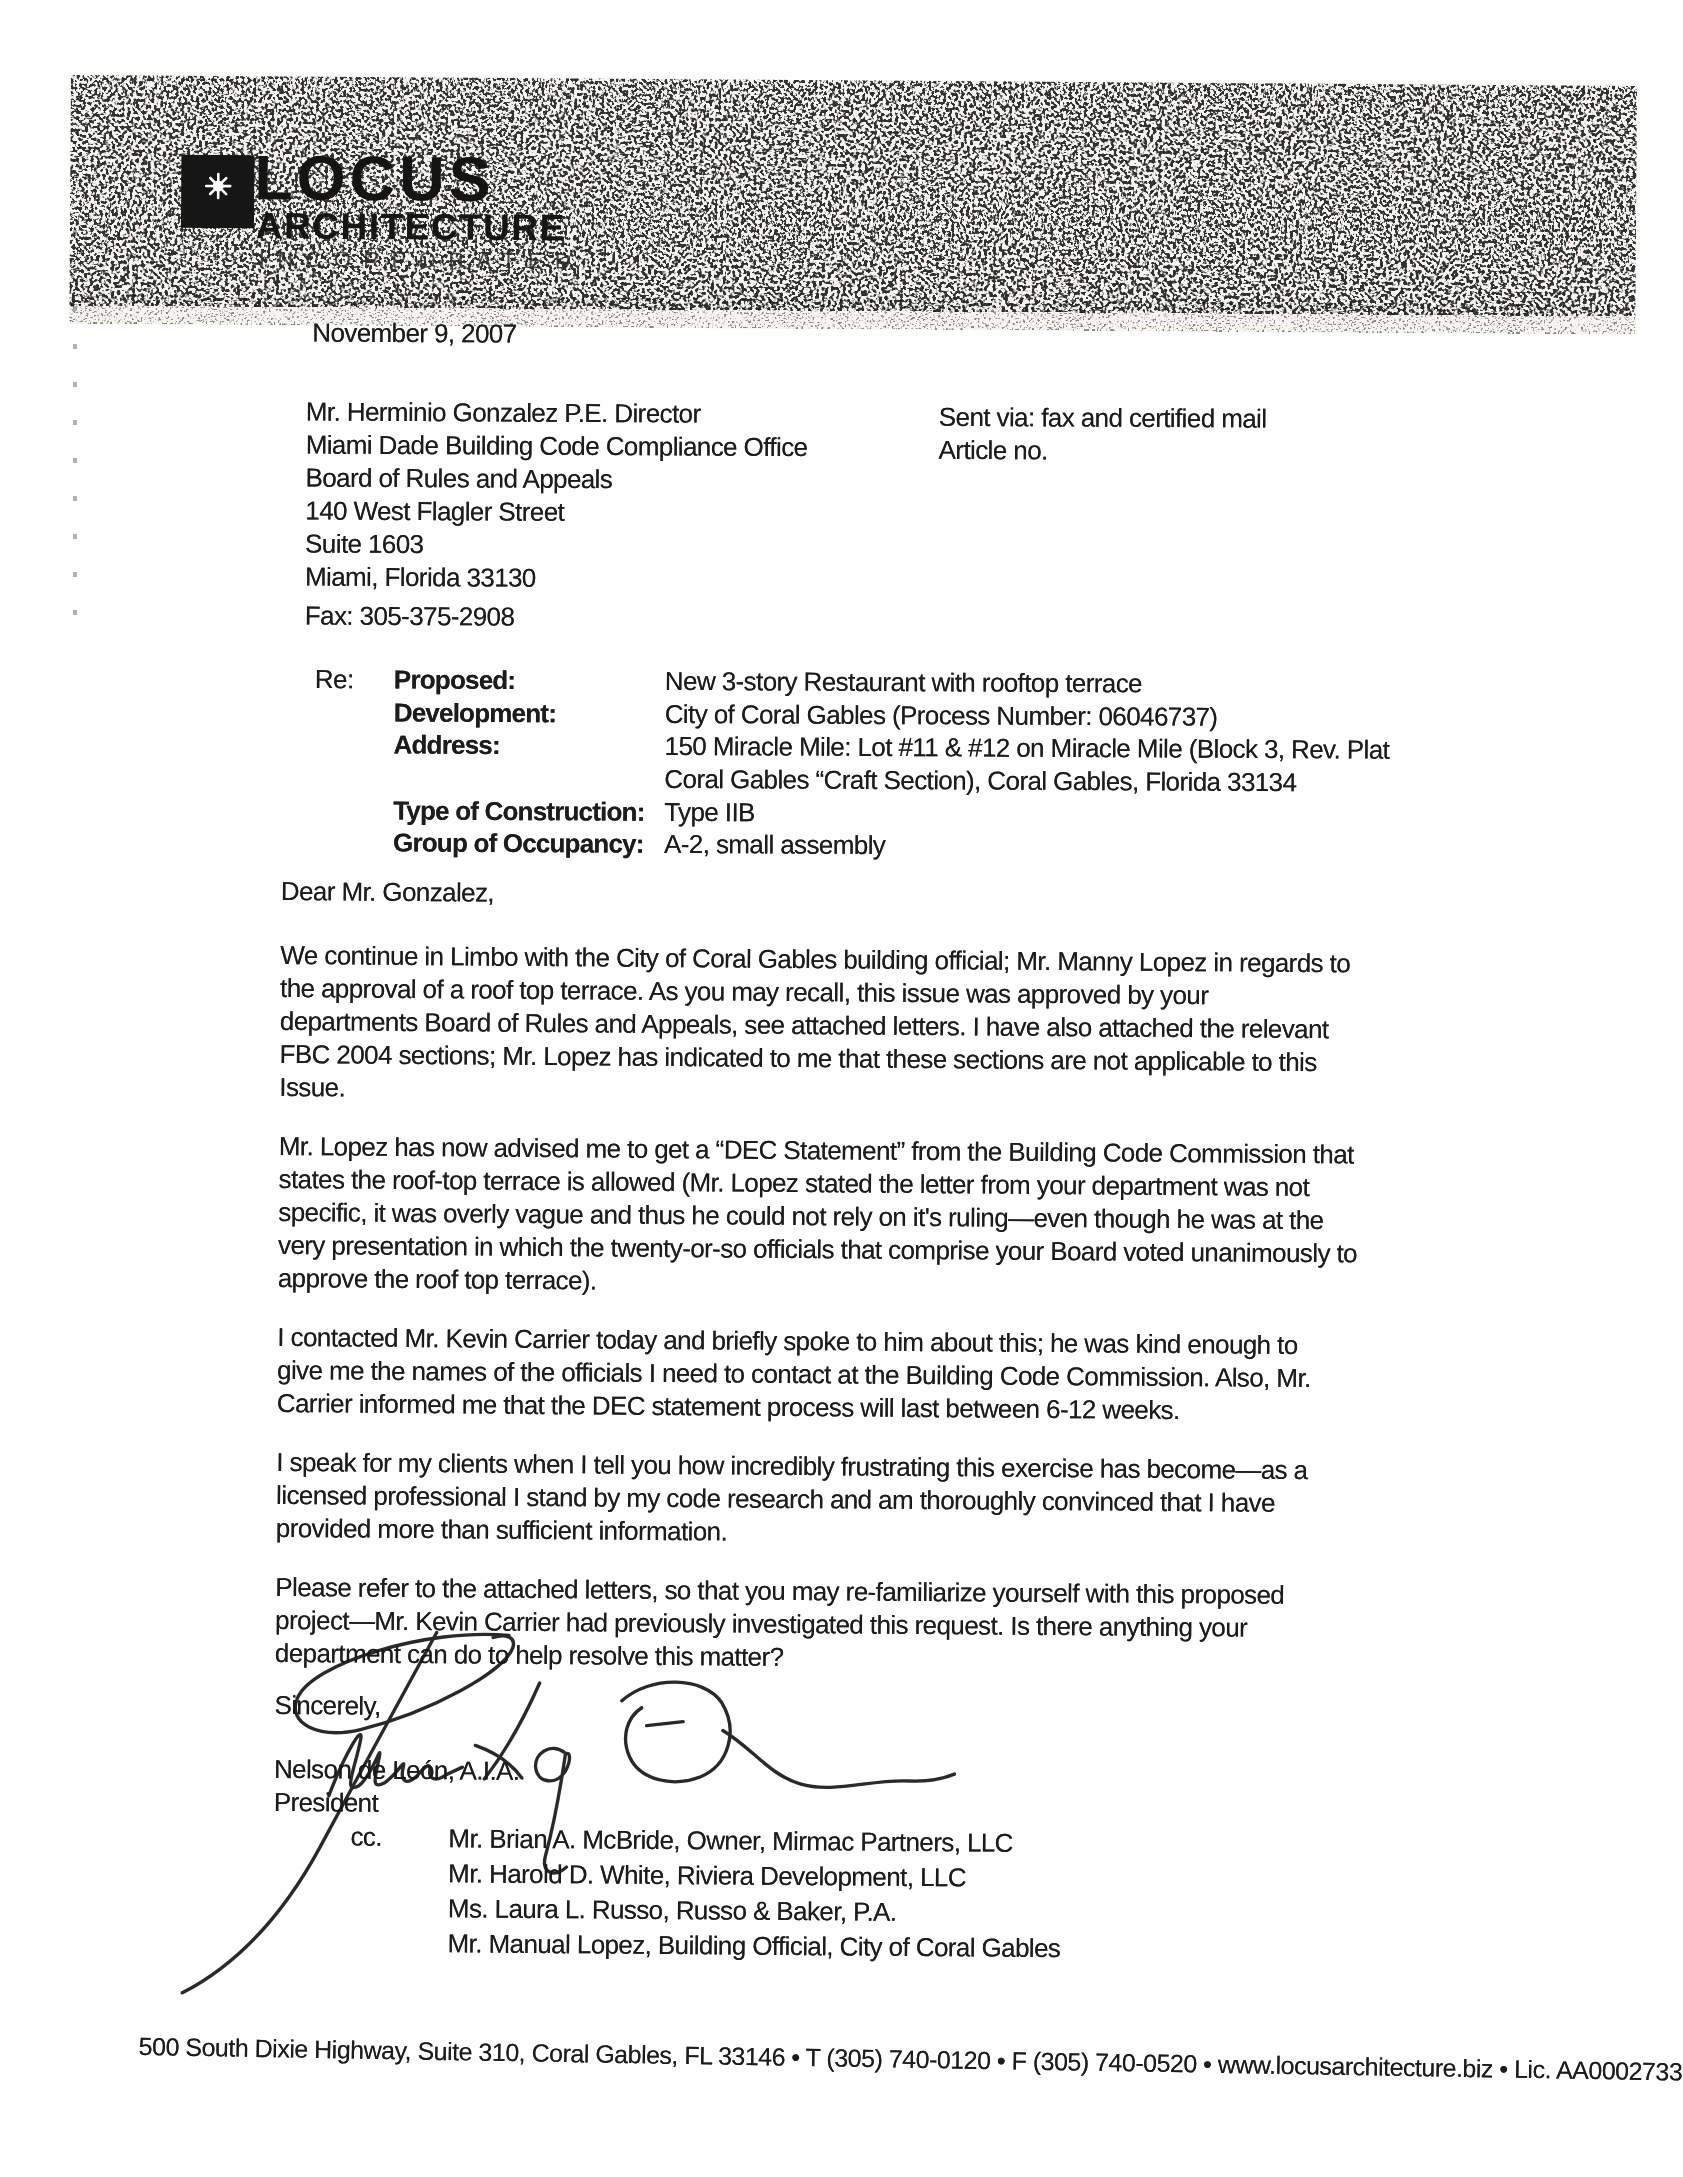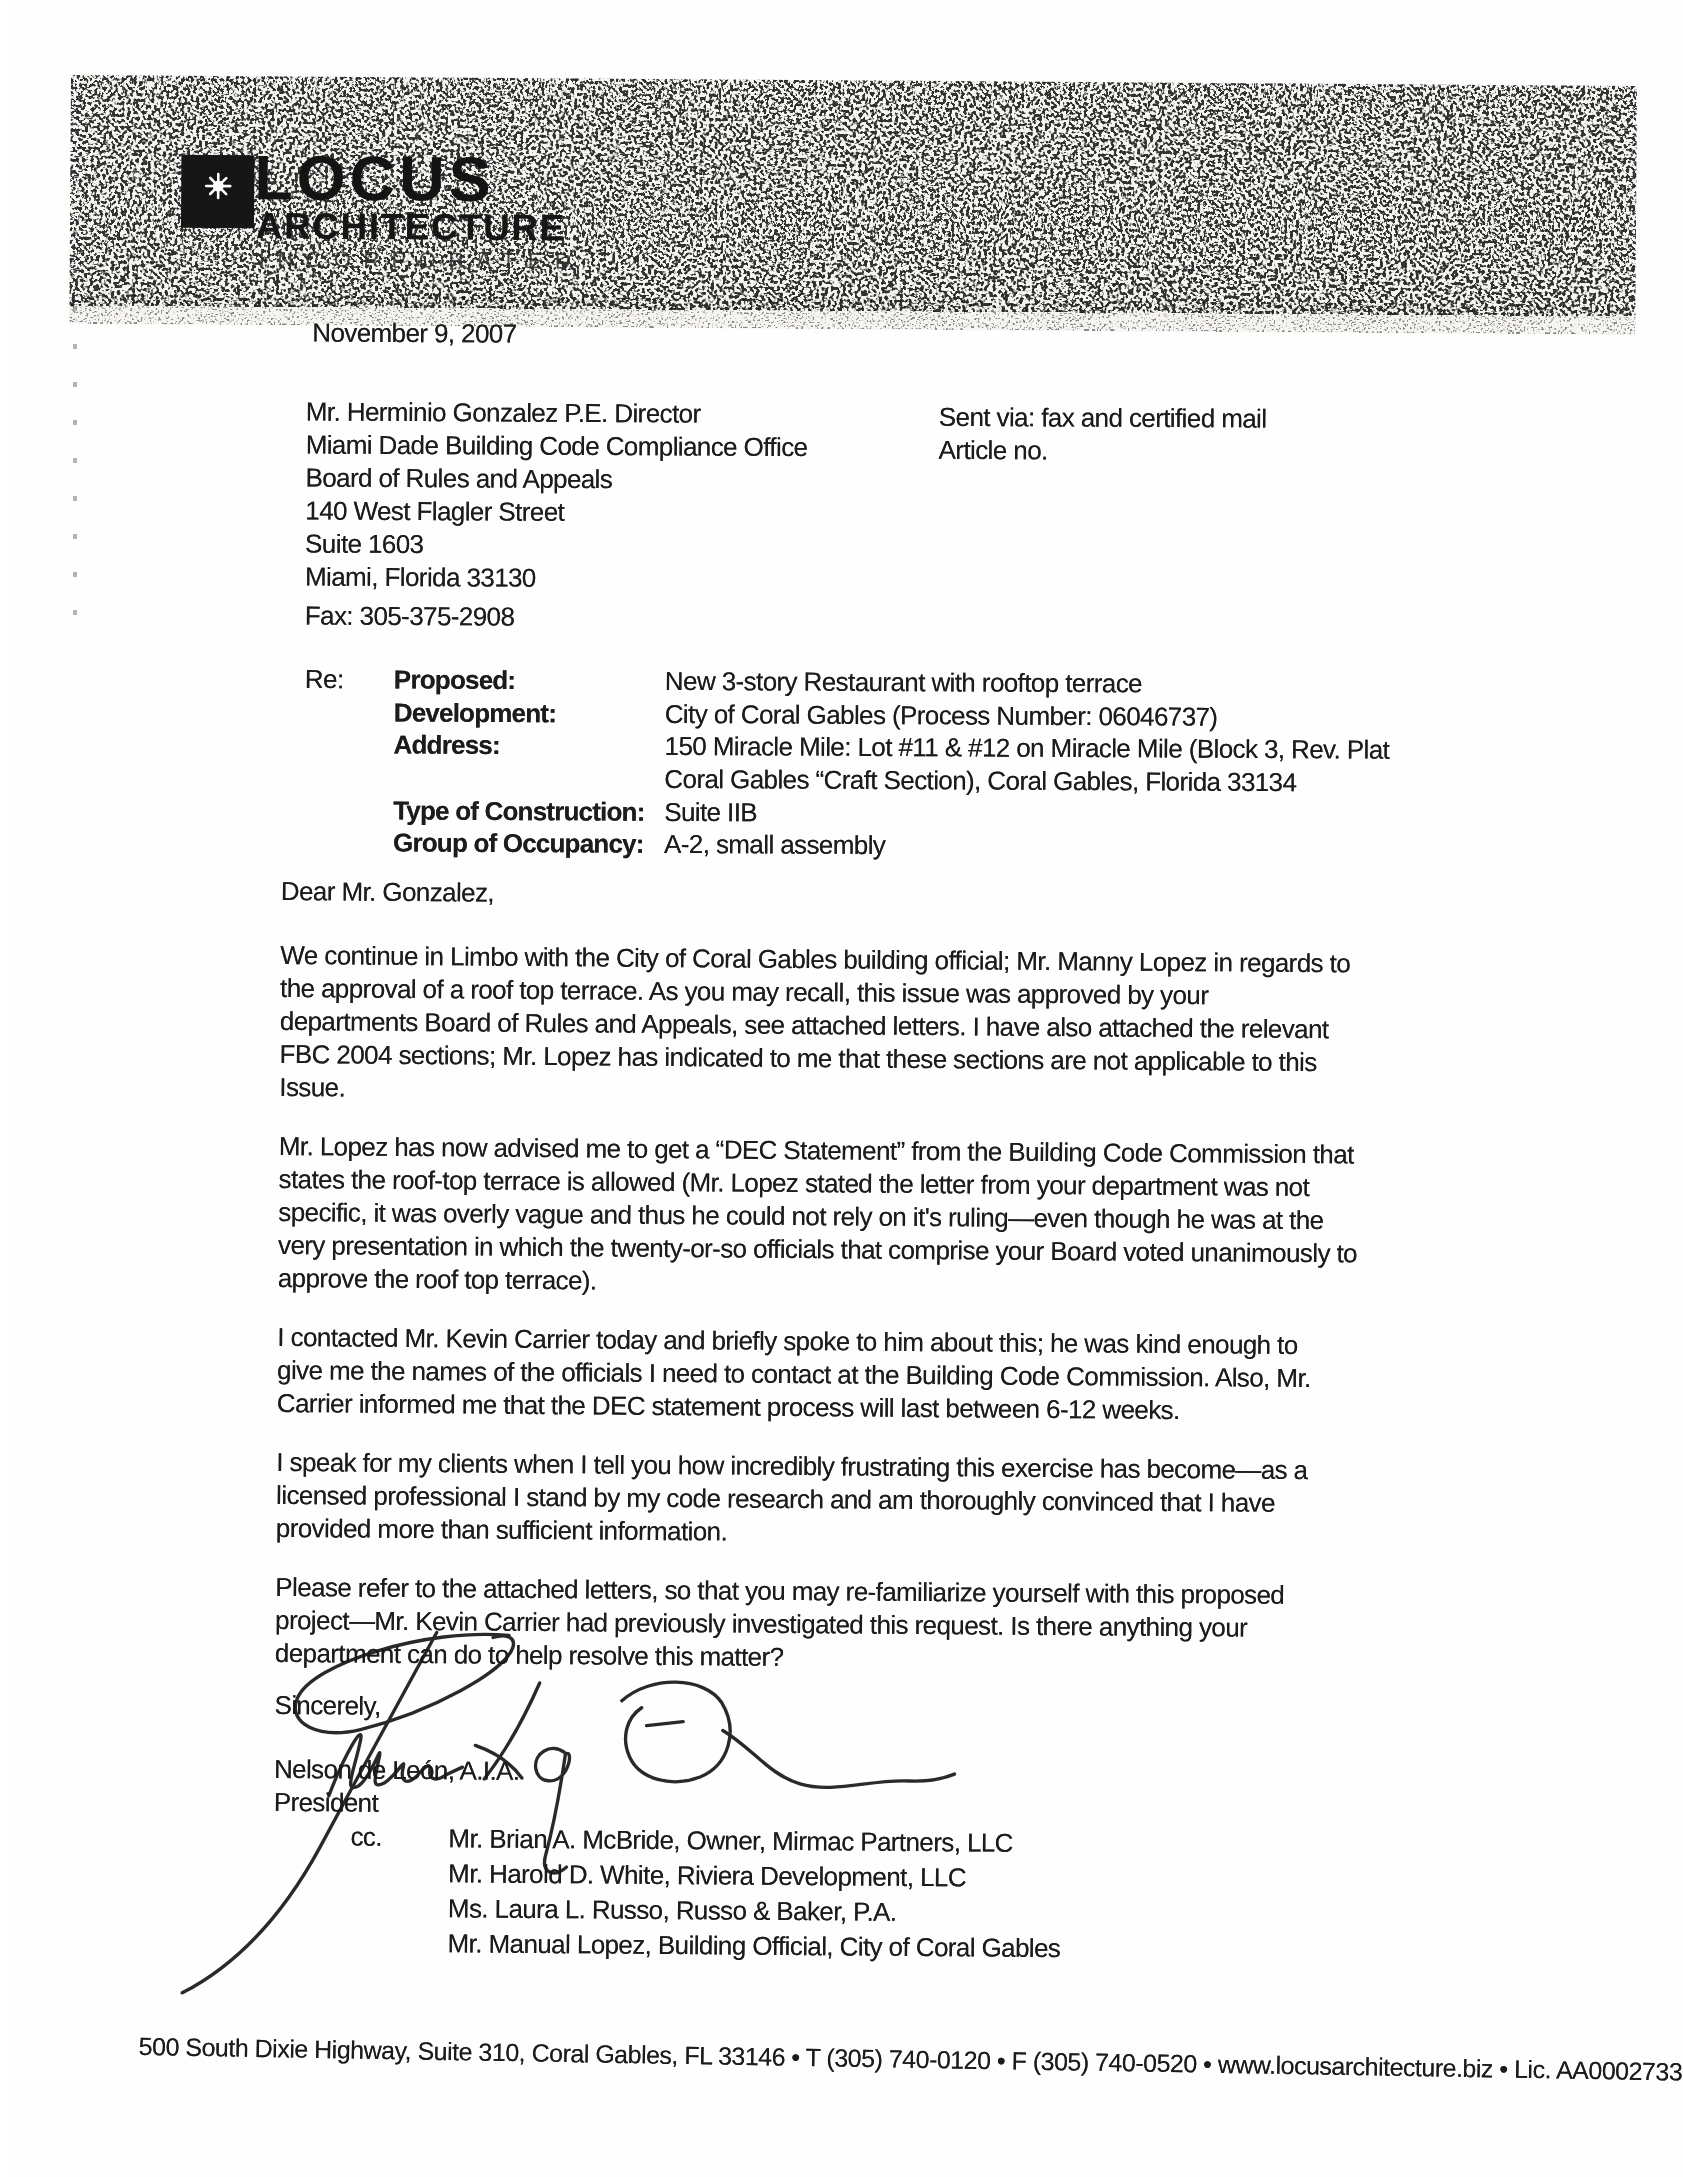--- a/index.html
+++ b/index.html
@@ -103,33 +103,33 @@
       <div class="line">Miami, Florida 33130</div>
     </div>
     <div class="sentvia">
       <div class="line">Sent via: fax and certified mail</div>
       <div class="line">Article no.</div>
     </div>
     <div class="fax line">Fax: 305-375-2908</div>
   </div>
 
   <div class="re-block">
-    <span class="cell line" style="left:2px;top:0">Re:</span>
+    <span class="cell line" style="left:12px;top:0">Re:</span>
 
     <span class="cell lbl" style="left:91px;top:0">Proposed:</span>
     <span class="cell lbl" style="left:91px;top:33px">Development:</span>
     <span class="cell lbl" style="left:91px;top:65px">Address:</span>
     <span class="cell lbl" style="left:91px;top:131px">Type of Construction:</span>
     <span class="cell lbl" style="left:91px;top:163px">Group of Occupancy:</span>
 
     <span class="cell line" style="left:362px;top:0">New 3-story Restaurant with rooftop terrace</span>
     <span class="cell line" style="left:362px;top:33px">City of Coral Gables (Process Number: 06046737)</span>
     <span class="cell line" style="left:362px;top:65px">150 Miracle Mile: Lot #11 &amp; #12 on Miracle Mile (Block 3, Rev. Plat</span>
     <span class="cell line" style="left:362px;top:98px">Coral Gables “Craft Section), Coral Gables, Florida 33134</span>
-    <span class="cell line" style="left:362px;top:131px">Suite IIB</span>
+    <span class="cell line" style="left:362px;top:131px">Type IIB</span>
     <span class="cell line" style="left:362px;top:163px">A-2, small assembly</span>
   </div>
 
   <div class="body">
     <div class="line">Dear Mr. Gonzalez,</div>
 
     <div class="para first">
       <div class="line">We continue in Limbo with the City of Coral Gables building official; Mr. Manny Lopez in regards to</div>
       <div class="line">the approval of a roof top terrace. As you may recall, this issue was approved by your</div>
       <div class="line">departments Board of Rules and Appeals, see attached letters. I have also attached the relevant</div>

